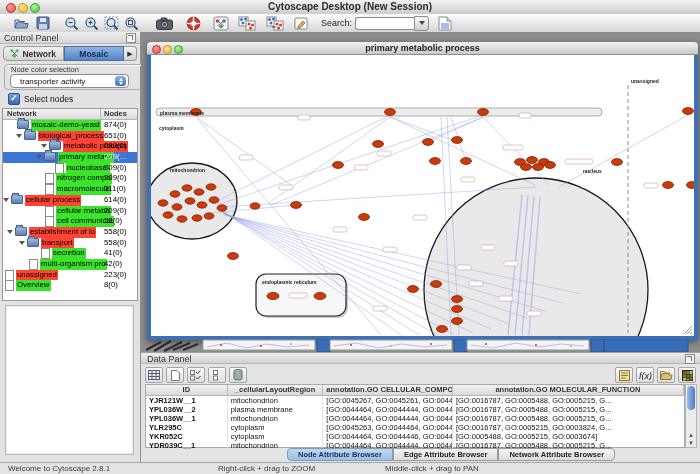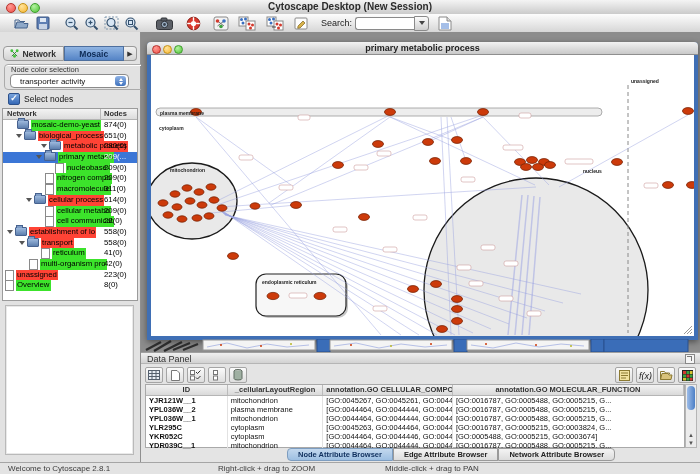--- a/index.html
+++ b/index.html
@@ -262,20 +262,24 @@
         <line x1="3" y1="8" x2="11" y2="8" stroke="#4a7fd0"></line>
         <line x1="3" y1="10" x2="11" y2="10" stroke="#4a7fd0"></line>
         <line x1="3" y1="12" x2="11" y2="12" stroke="#4a7fd0"></line>
       </svg>
     </span>
 </div>
 
 <div id="main" class="abs">
 
   <div id="control-panel" class="abs">
+    <div id="cp-header" class="abs">
+      <span>Control Panel</span>
+      <span class="abs float-icon" style="right:4px"></span>
+    </div>
     <div id="cp-tabs" class="abs">
       <div class="cptab first">
         <svg class="net-glyph" viewBox="0 0 10 10">
             <line x1="2" y1="2" x2="8" y2="8" stroke="#2e7d32"></line>
             <line x1="8" y1="2" x2="2" y2="8" stroke="#2e7d32"></line>
             <circle cx="2" cy="2" r="1.6" fill="#43c13e"></circle>
             <circle cx="8" cy="2" r="1.6" fill="#43c13e"></circle>
             <circle cx="5" cy="8" r="1.6" fill="#43c13e"></circle>
           </svg>
         <span>Network</span>
@@ -308,26 +312,26 @@
         <span class="sep"></span>
         <span class="c2">Nodes</span>
       </div>
       <div class="trow" style="padding-left:14px"><span class="fold"></span><span class="chip g">mosaic-demo-yeast</span><span class="tcount">874(0)</span></div>
       <div class="trow" style="padding-left:13px"><span class="tri"></span><span class="fold"></span><span class="chip r">biological_process</span><span class="tcount">651(0)</span></div>
       <div class="trow" style="padding-left:38px"><span class="tri"></span><span class="fold"></span><span class="chip r">metabolic process</span><span class="tcount">280(0)</span></div>
       <div class="trow sel" style="padding-left:33px"><span class="tri"></span><span class="fold"></span><span class="chip g">primary metabo</span><span class="tcount">209(...</span></div>
       <div class="trow" style="padding-left:52px"><span class="page"></span><span class="chip g">nucleobase-</span><span class="tcount">209(0)</span></div>
       <div class="trow" style="padding-left:42px"><span class="page"></span><span class="chip g">nitrogen compo</span><span class="tcount">209(0)</span></div>
       <div class="trow" style="padding-left:42px"><span class="page"></span><span class="chip g">macromolecule</span><span class="tcount">311(0)</span></div>
-      <div class="trow" style="padding-left:23px"><span class="tri"></span><span class="fold"></span><span class="chip r">cellular process</span><span class="tcount">614(0)</span></div>
+      <div class="trow" style=""><span class="tri"></span><span class="fold"></span><span class="chip r">cellular process</span><span class="tcount">614(0)</span></div>
       <div class="trow" style="padding-left:42px"><span class="page"></span><span class="chip g">cellular metabo</span><span class="tcount">209(0)</span></div>
       <div class="trow" style="padding-left:42px"><span class="page"></span><span class="chip g">cell communicat</span><span class="tcount">22(0)</span></div>
       <div class="trow" style="padding-left:4px"><span class="tri"></span><span class="fold"></span><span class="chip r">establishment of lo</span><span class="tcount">558(0)</span></div>
       <div class="trow" style="padding-left:16px"><span class="tri"></span><span class="fold"></span><span class="chip r">transport</span><span class="tcount">558(0)</span></div>
-      <div class="trow" style="padding-left:38px"><span class="page"></span><span class="chip g">reticulum</span><span class="tcount">41(0)</span></div>
+      <div class="trow" style="padding-left:38px"><span class="page"></span><span class="chip g">secretion</span><span class="tcount">41(0)</span></div>
       <div class="trow" style="padding-left:26px"><span class="page"></span><span class="chip g">multi-organism pro</span><span class="tcount">42(0)</span></div>
       <div class="trow" style="padding-left:2px"><span class="page"></span><span class="chip r">unassigned</span><span class="tcount">223(0)</span></div>
       <div class="trow" style="padding-left:2px"><span class="page"></span><span class="chip g">Overview</span><span class="tcount">8(0)</span></div>
     </div>
 
     <div id="birdseye" class="abs"></div>
   </div>
 
   <div id="desktop" class="abs">
     <div id="net-window" class="abs">

